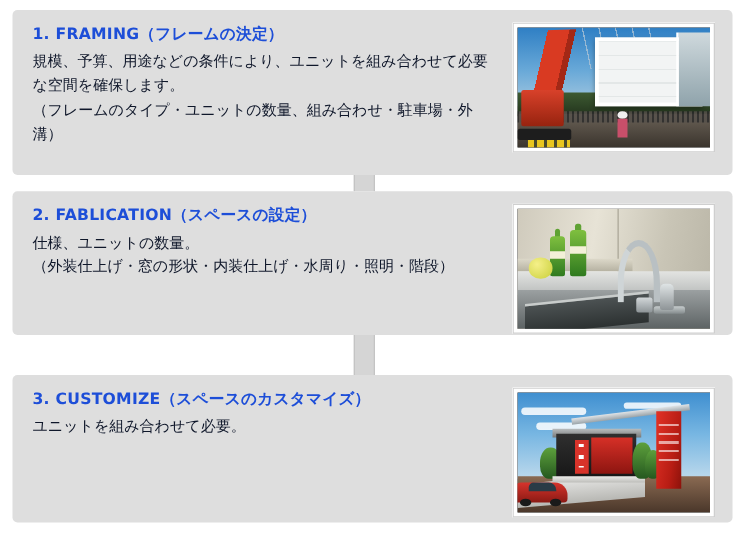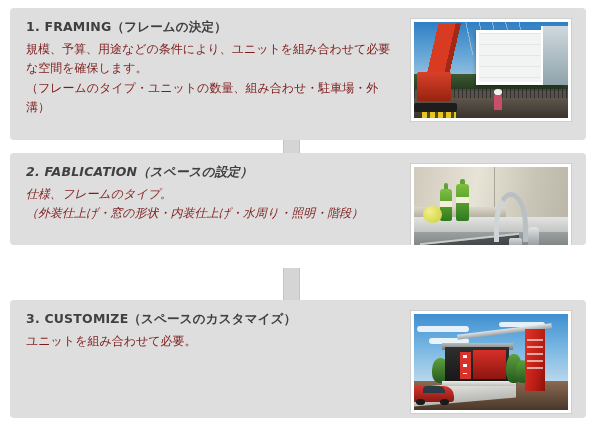--- a/index.html
+++ b/index.html
@@ -23,43 +23,43 @@
   .step {
     position: absolute;
     left: 10px;
     width: 576px;
     background: #dedede;
     border-radius: 4px;
     box-sizing: border-box;
     overflow: hidden;
   }
   .step-1 { top: 8px;   height: 132px; }
-  .step-2 { top: 153px; height: 92px; font-style: italic; }
+  .step-2 { top: 153px; height: 115px; }
   .step-3 { top: 300px; height: 118px; text-decoration: underline; }
 
   .step-body {
     position: absolute;
     left: 16px;
     top: 11px;
     width: 380px;
   }
 
   .step-title {
     font-size: 12.5px;
     font-weight: bold;
-    color: #404040;
+    color: #1d4ed8;
     letter-spacing: 0.2px;
     line-height: 1.35;
     margin: 0 0 4px 0;
     white-space: nowrap;
   }
 
   .step-lines {
     font-size: 12px;
-    color: #7f1d1d;
+    color: #0f172a;
     line-height: 1.62;
   }
   .step-line {
     white-space: nowrap;
   }
 
   .step-thumb {
     position: absolute;
     top: 10px;
     right: 14px;
@@ -344,21 +344,21 @@
       </div>
     </div>
   </div>
 
   <div class="connector connector-1"></div>
 
   <div class="step step-2">
     <div class="step-body">
       <div class="step-title">2. FABLICATION（スペースの設定）</div>
       <div class="step-lines">
-        <div class="step-line">仕様、フレームのタイプ。</div>
+        <div class="step-line">仕様、ユニットの数量。</div>
         <div class="step-line">（外装仕上げ・窓の形状・内装仕上げ・水周り・照明・階段）</div>
       </div>
     </div>
     <div class="step-thumb">
       <div class="thumb-inner">
         <div class="p2-wall"></div>
         <div class="p2-wall-seam"></div>
         <div class="p2-backsplash"></div>
         <div class="p2-counter"></div>
         <div class="p2-sink"></div>

